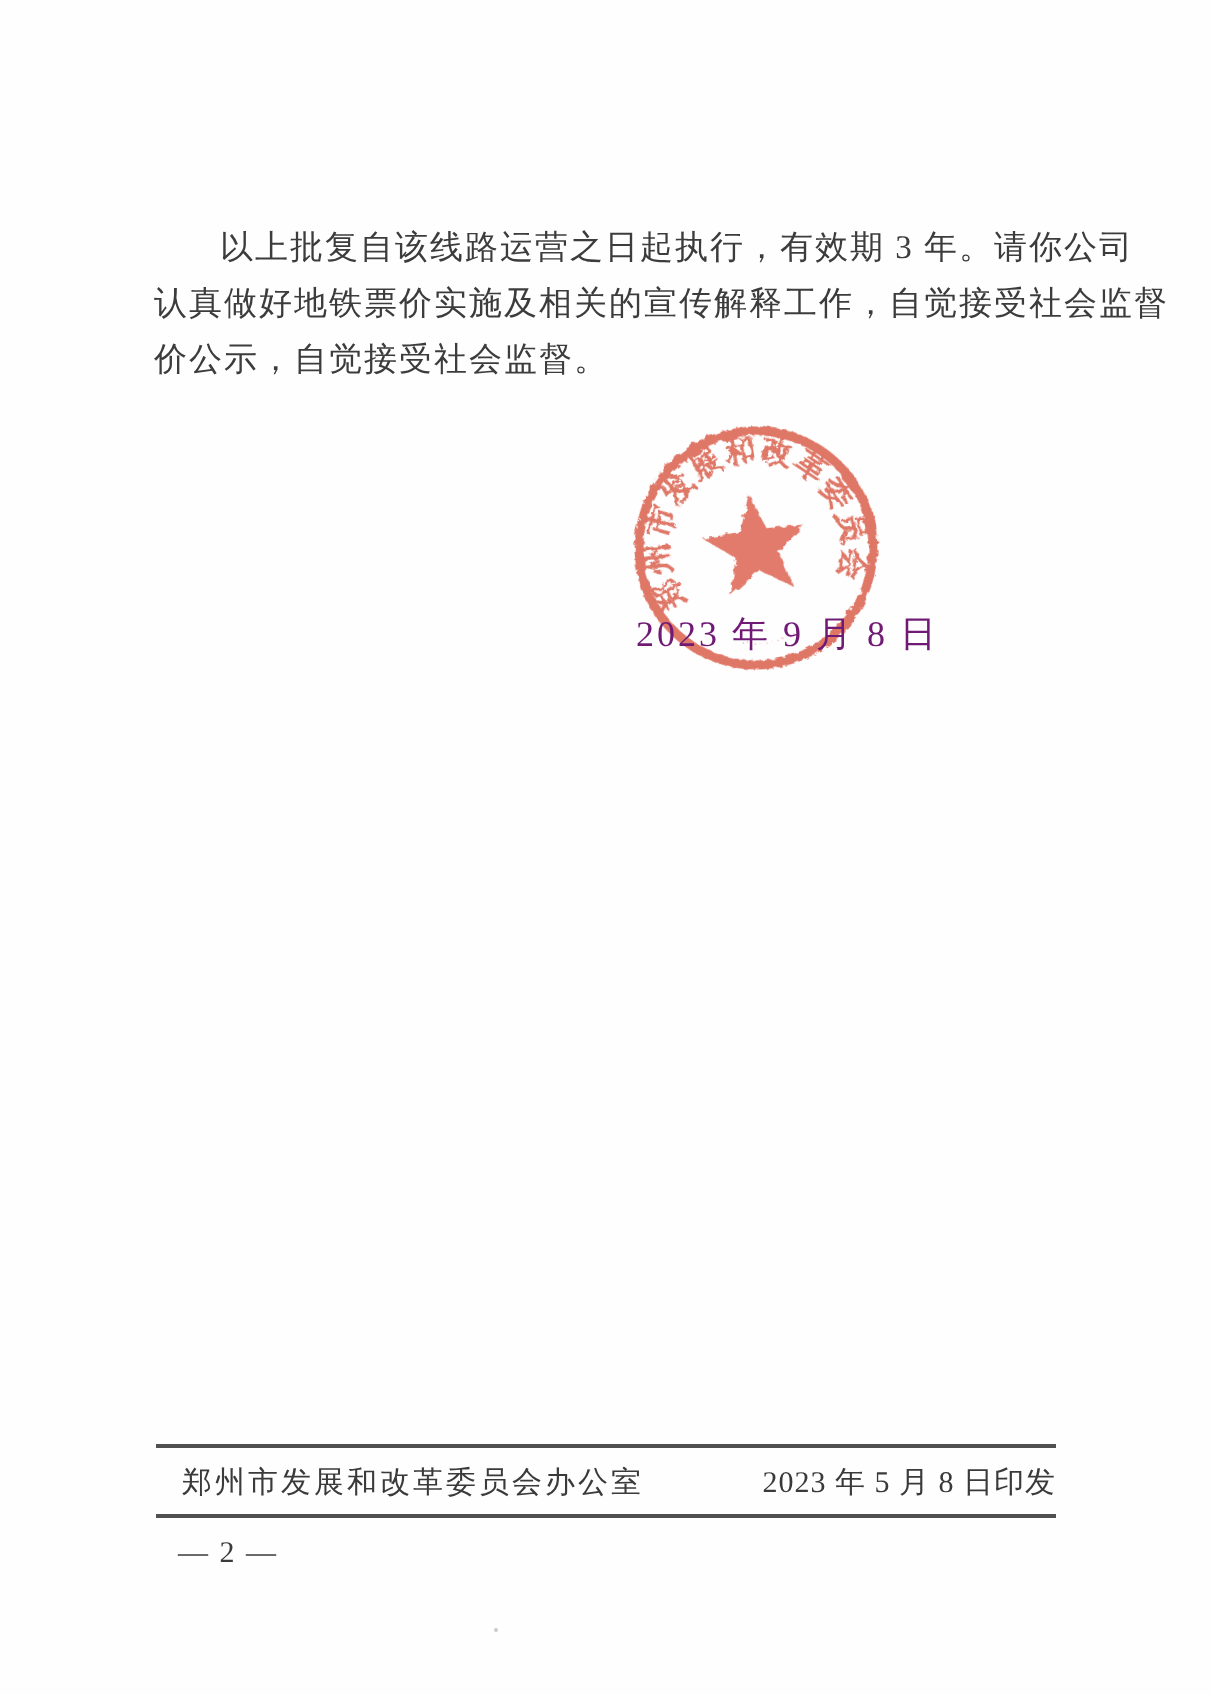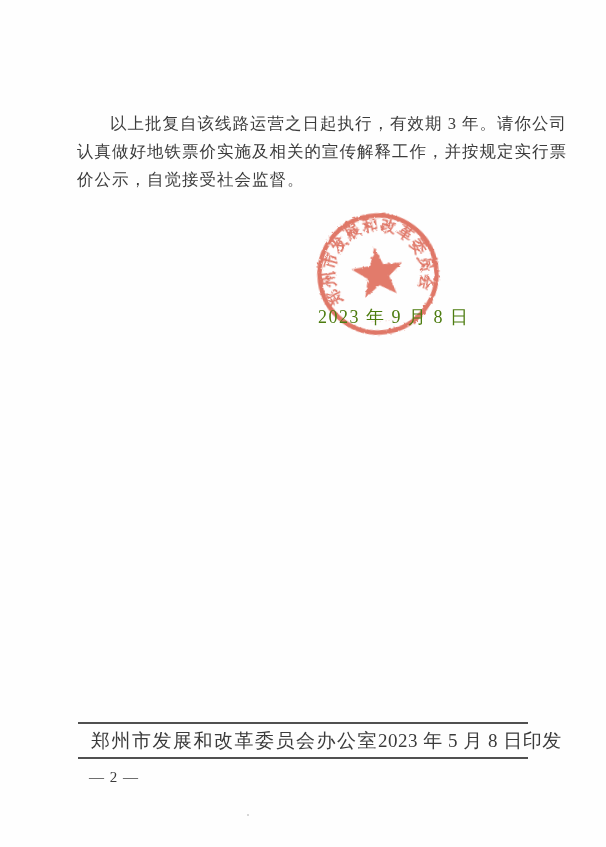--- a/index.html
+++ b/index.html
@@ -47,21 +47,21 @@
   }
   .seal svg { display: block; width: 150px; height: 150px; }
 
   
   .sign-date {
     position: absolute;
     left: 318px;
     top: 305px;
     font-size: 18px;
     letter-spacing: 1.5px;
-    color: #4d7c0f;
+    color: #701a75;
     white-space: nowrap;
   }
 
   
   .footer-rule {
     position: absolute;
     left: 78px;
     width: 450px;
     height: 2px;
     background: #505050;
@@ -72,21 +72,21 @@
   .footer-row {
     position: absolute;
     left: 78px;
     top: 729px;
     width: 450px;
     height: 24px;
     display: flex;
     justify-content: space-between;
     align-items: center;
     padding-left: 13px;
-    font-size: 19px;
+    font-size: 15px;
     color: #3a3a3a;
   }
   .footer-office { letter-spacing: 1.5px; white-space: nowrap; }
   .footer-print-date { letter-spacing: 0.5px; white-space: nowrap; }
 
   .page-number {
     position: absolute;
     left: 89px;
     top: 769px;
     font-size: 15px;
@@ -106,21 +106,21 @@
     opacity: 0.5;
   }
 </style>
 </head>
 <body>
 
 <div class="page">
 
   <div class="paragraph">
     <div class="para-line first">以上批复自该线路运营之日起执行，有效期 3 年。请你公司</div>
-    <div class="para-line">认真做好地铁票价实施及相关的宣传解释工作，并按规定实行票</div>
+    <div class="para-line">认真做好地铁票价实施及相关的宣传解释工作，自觉接受社会监督</div>
     <div class="para-line last">价公示，自觉接受社会监督。</div>
   </div>
 
   <div class="seal">
     <svg viewBox="-75 -75 150 150" xmlns="http://www.w3.org/2000/svg">
       <defs>
         <path id="sealArc" d="M -38.1 22.0 A 44 44 0 1 1 38.1 22.0" fill="none"></path>
         <path id="serialArc" d="M -31.5 37.5 A 49 49 0 0 0 31.5 37.5" fill="none"></path>
         <filter id="stampTexture" x="-20%" y="-20%" width="140%" height="140%">
           <feTurbulence type="fractalNoise" baseFrequency="0.35" numOctaves="2" result="noise"></feTurbulence>

